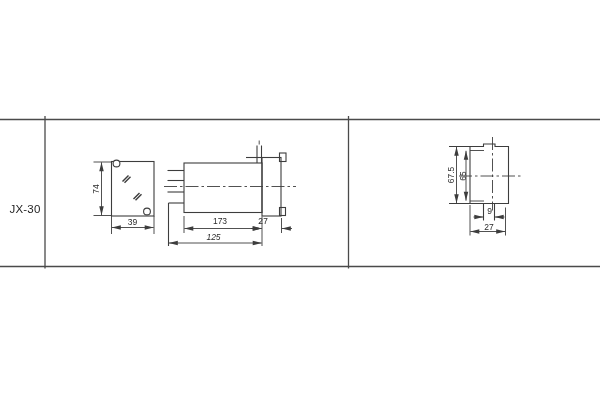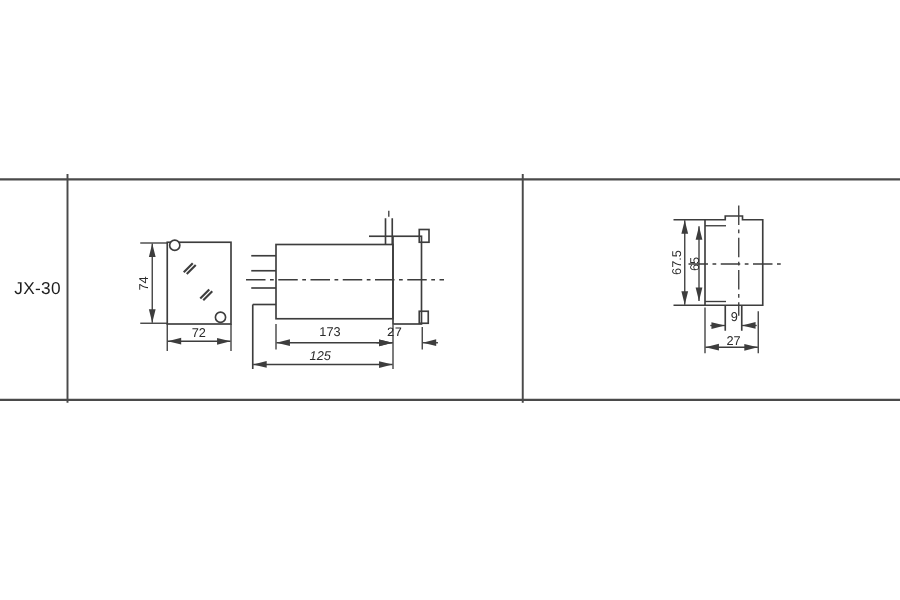--- a/index.html
+++ b/index.html
@@ -13,21 +13,21 @@
   svg{position:absolute;left:0;top:0;}
   .lbl{
     position:absolute;
     font-size:8.5px;
     line-height:1;
     color:#2b2b2b;
     white-space:nowrap;
     transform:translate(-50%,-50%);
   }
   .lbl.rot{transform:translate(-50%,-50%) rotate(-90deg);}
-  .lbl.model{font-size:11.5px;color:#1e1e1e;letter-spacing:0.2px;}
+  .lbl.model{font-size:11.5px;color:#1e1e1e;letter-spacing:0.2px;margin-top:16px;}
 </style>
 </head>
 <body>
 
 <div id="canvas">
 
   <svg width="600" height="400" viewBox="0 0 600 400">
     <defs>
       <marker id="ah" markerWidth="12" markerHeight="8" refX="10.5" refY="3.5" orient="auto-start-reverse" markerUnits="strokeWidth">
         <path d="M0.5,1 L10.5,3.5 L0.5,6 z" fill="#3d3d3d"></path>
@@ -120,21 +120,21 @@
         <line x1="470" y1="205" x2="470" y2="235.5"></line>
         <line x1="505.5" y1="207.5" x2="505.5" y2="235.5"></line>
         <line x1="470.3" y1="231.5" x2="505.2" y2="231.5" marker-start="url(#ah)" marker-end="url(#ah)"></line>
       </g>
     </g>
   </svg>
 
   <div class="lbl model" style="left:25px;top:194px;">JX-30</div>
 
   <div class="lbl rot" style="left:96px;top:188.5px;">74</div>
-  <div class="lbl" style="left:132.5px;top:222px;">72</div>
+  <div class="lbl" style="left:132.5px;top:222px;">39</div>
 
   <div class="lbl" style="left:220px;top:221px;">173</div>
   <div class="lbl" style="left:263px;top:222px;font-family:Liberation Mono, monospace;">27</div>
   <div class="lbl" style="left:213.5px;top:237px;font-style:italic;">125</div>
 
   <div class="lbl rot" style="left:451px;top:175px;">67.5</div>
   <div class="lbl rot" style="left:462.5px;top:176px;">65</div>
   <div class="lbl" style="left:489.5px;top:210.5px;">9</div>
   <div class="lbl" style="left:489px;top:227px;">27</div>
 

